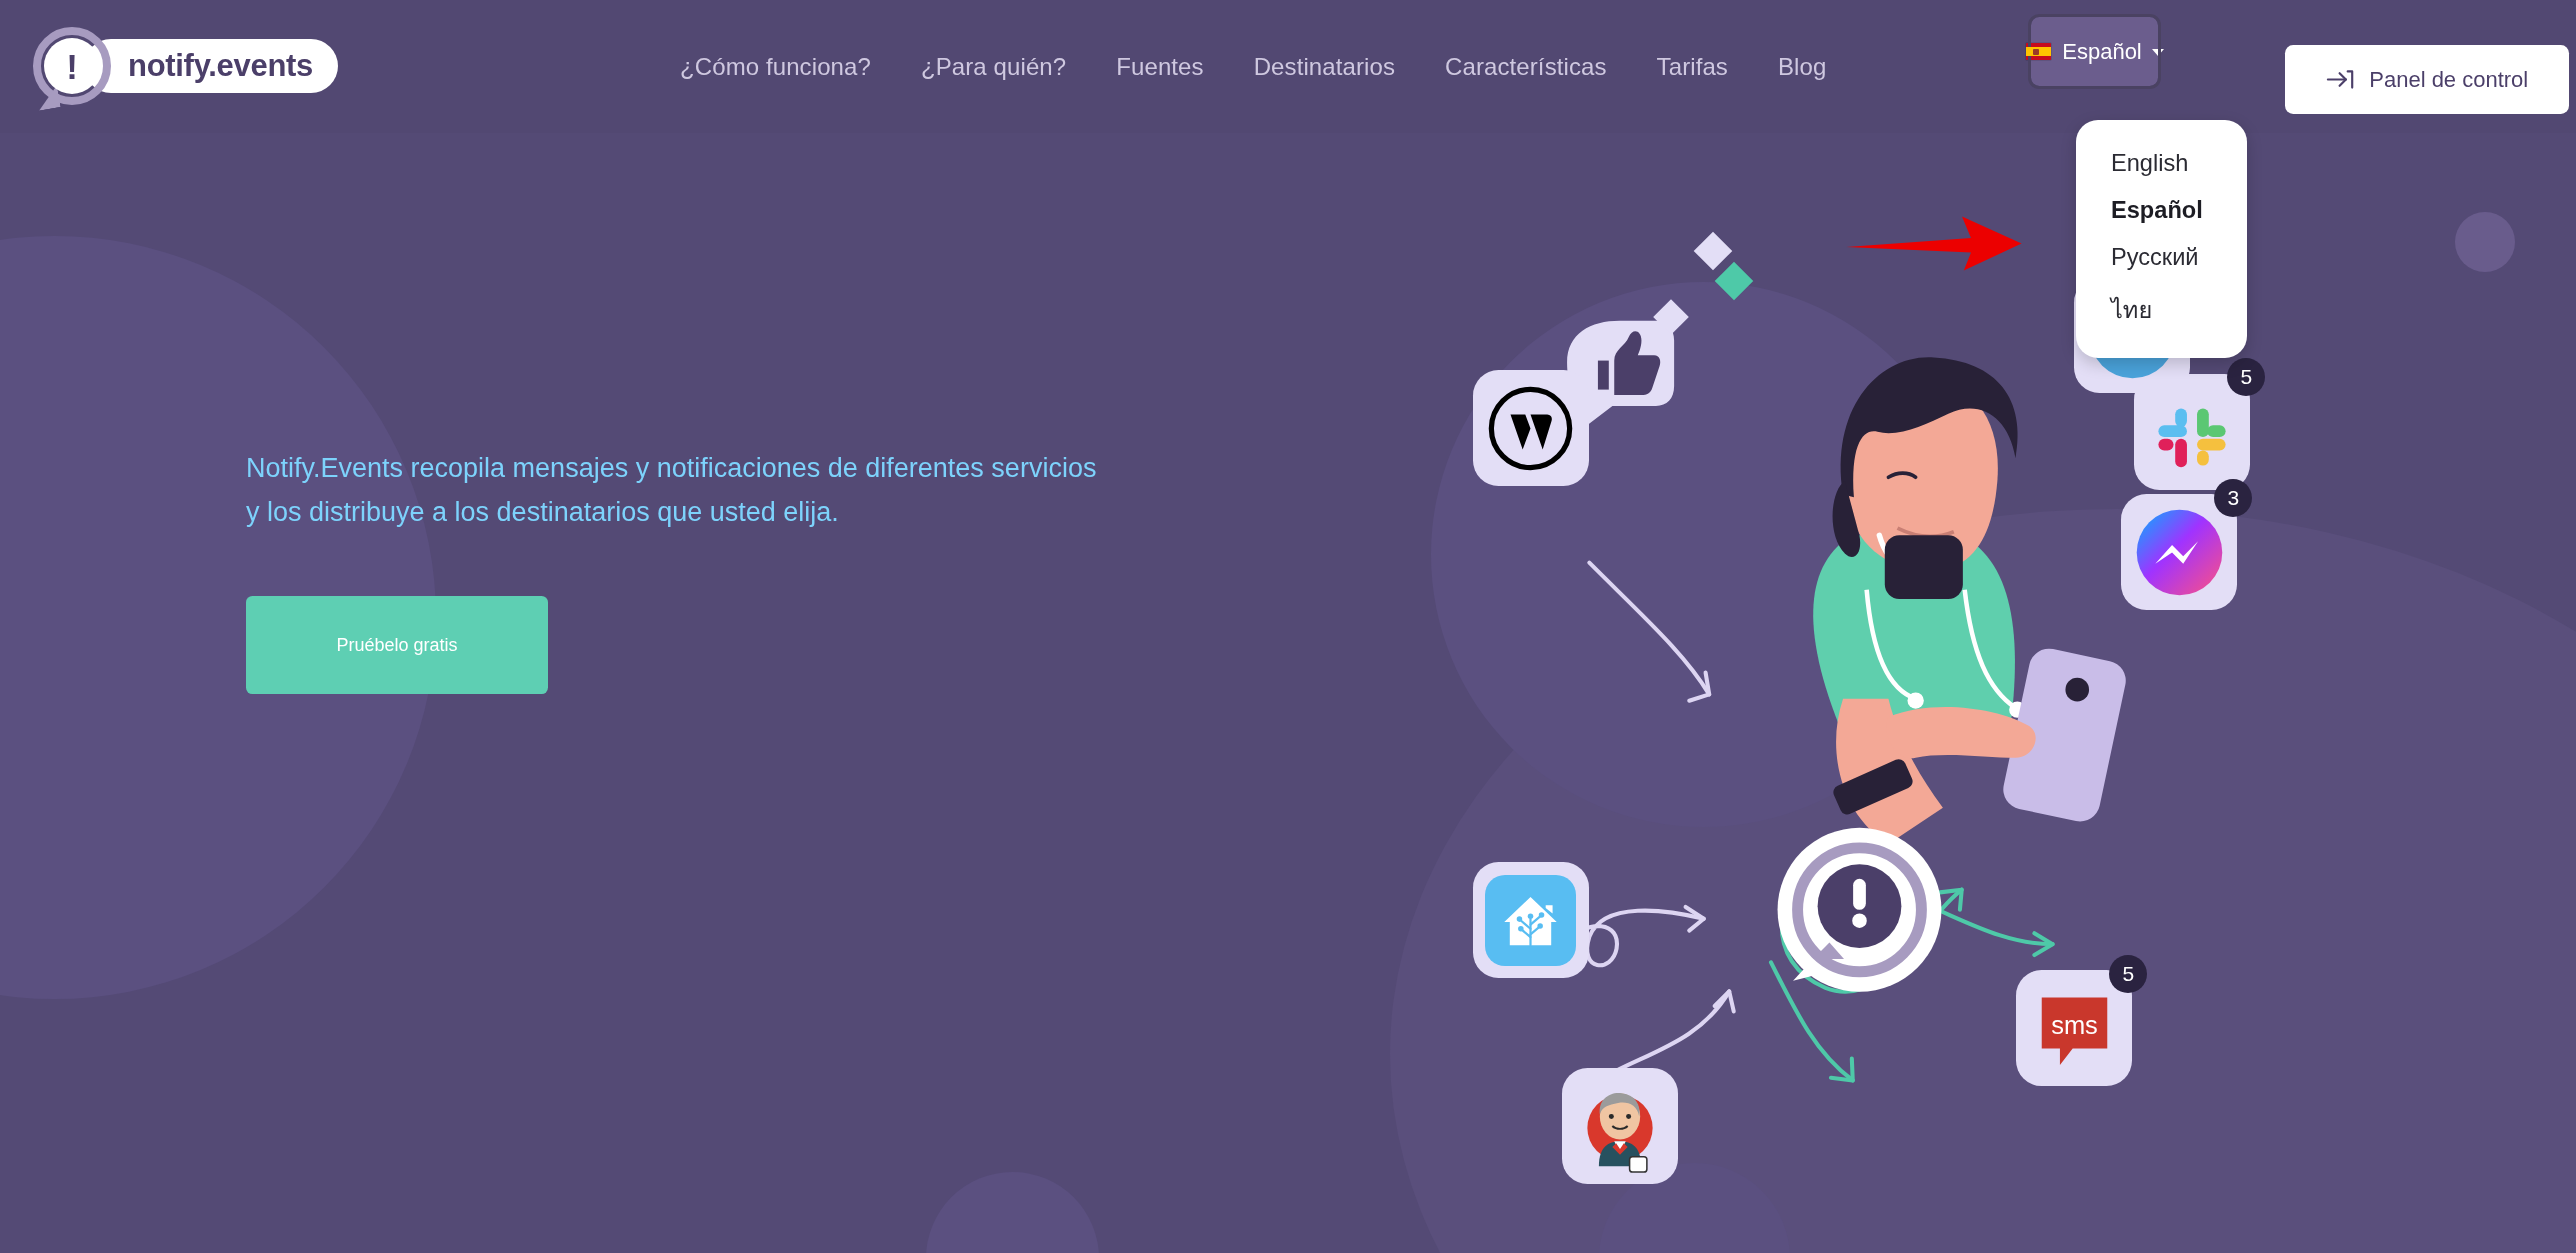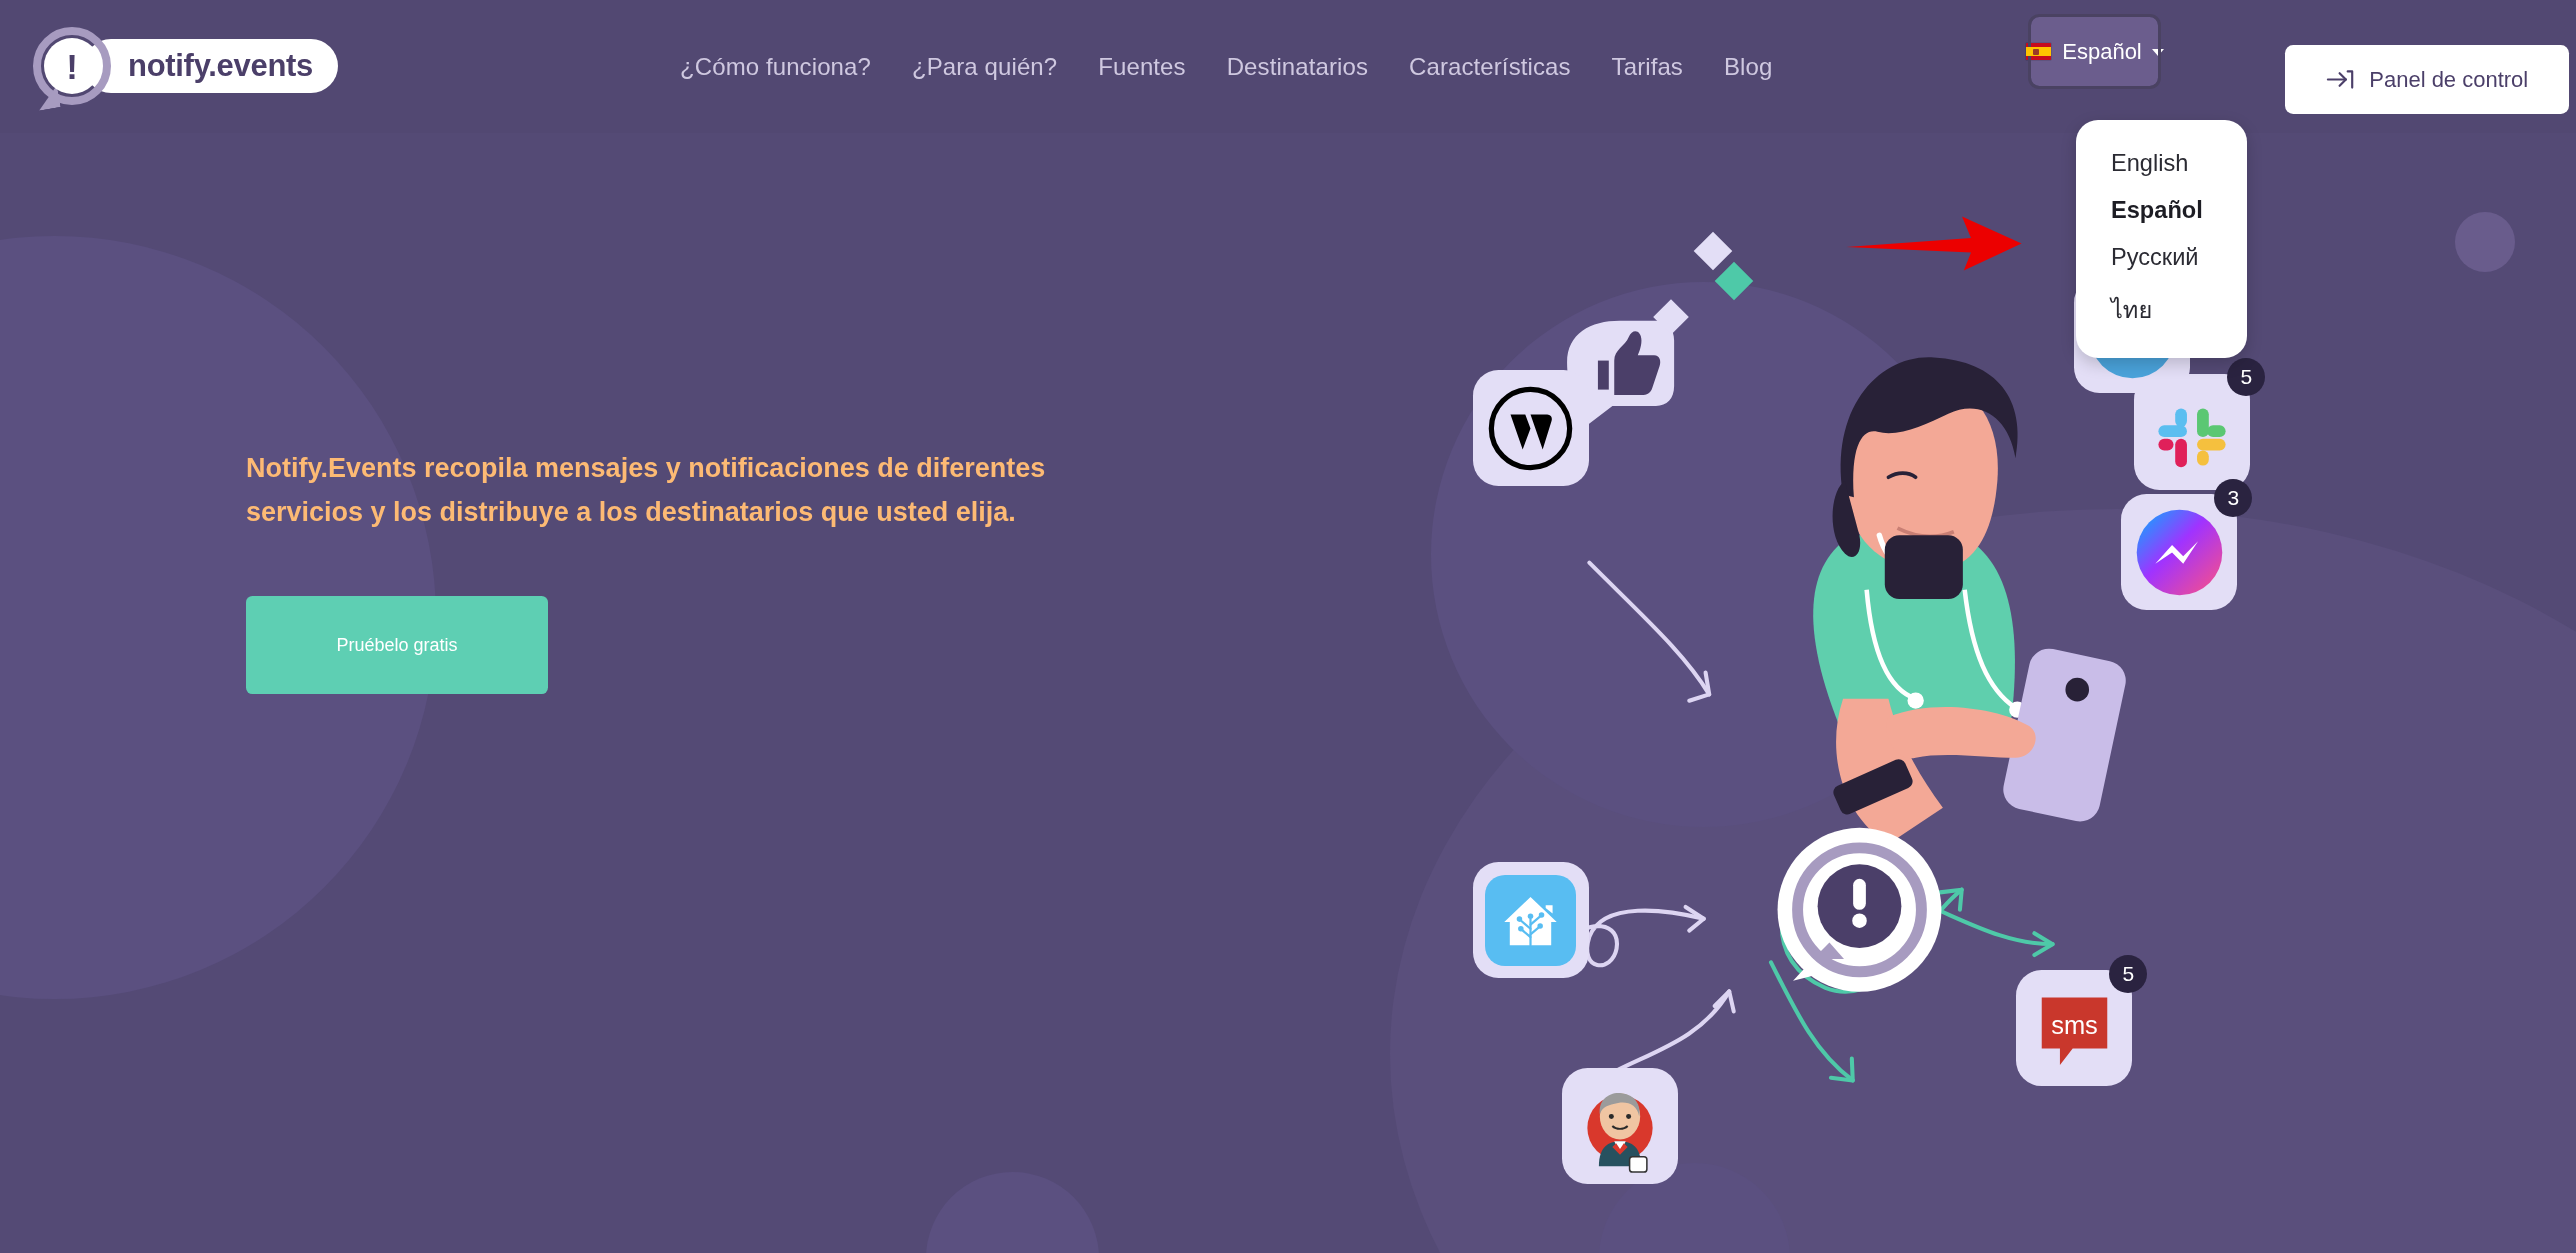--- a/index.html
+++ b/index.html
@@ -76,21 +76,21 @@
     height: 54px; padding: 0 25.4px 0 44px;
     display: flex; align-items: center;
   }
   .logo-text {
     font-size: 31px; font-weight: 700; color: #4b3f69;
     letter-spacing: -0.3px; white-space: nowrap;
   }
 
   .nav {
     position: absolute; left: 663px; top: 0; height: 133px;
-    display: flex; align-items: center; gap: 7px;
+    display: flex; align-items: center; gap: 16px;
   }
   .nav a {
     color: #cfc8e0; font-size: 24px; text-decoration: none;
     padding: 0 17px; white-space: nowrap; letter-spacing: 0.1px;
   }
 
   .lang-btn {
     position: absolute; left: 2031px; top: 17px;
     width: 127px; height: 69px;
     background: #6b5d8d; border-radius: 8.2px;
@@ -145,22 +145,22 @@
   
   .red-arrow { position: absolute; left: 1844px; top: 211px; z-index: 70; }
 
   
   .hero-copy { position: absolute; left: 246px; top: 400px; width: 908px; z-index: 20; }
   .hero-title {
     color: #ffffff; font-size: 84px; line-height: 1.09;
     font-weight: 400; letter-spacing: -0.5px;
   }
   .hero-sub {
-    margin-top: 47px; color: #fdba74; font-size: 27px;
-    line-height: 1.62; max-width: 863px; font-weight: 700;
+    margin-top: 47px; color: #7dd3fc; font-size: 27px;
+    line-height: 1.62; max-width: 863px; font-weight: 400;
   }
   .cta {
     margin-top: 62px; display: inline-flex;
     align-items: center; justify-content: center;
     width: 302px; height: 98px;
     background: #5ecfb3; border-radius: 6.4px;
     color: #ffffff; font-size: 18px; text-decoration: none; cursor: pointer;
   }
 
   

